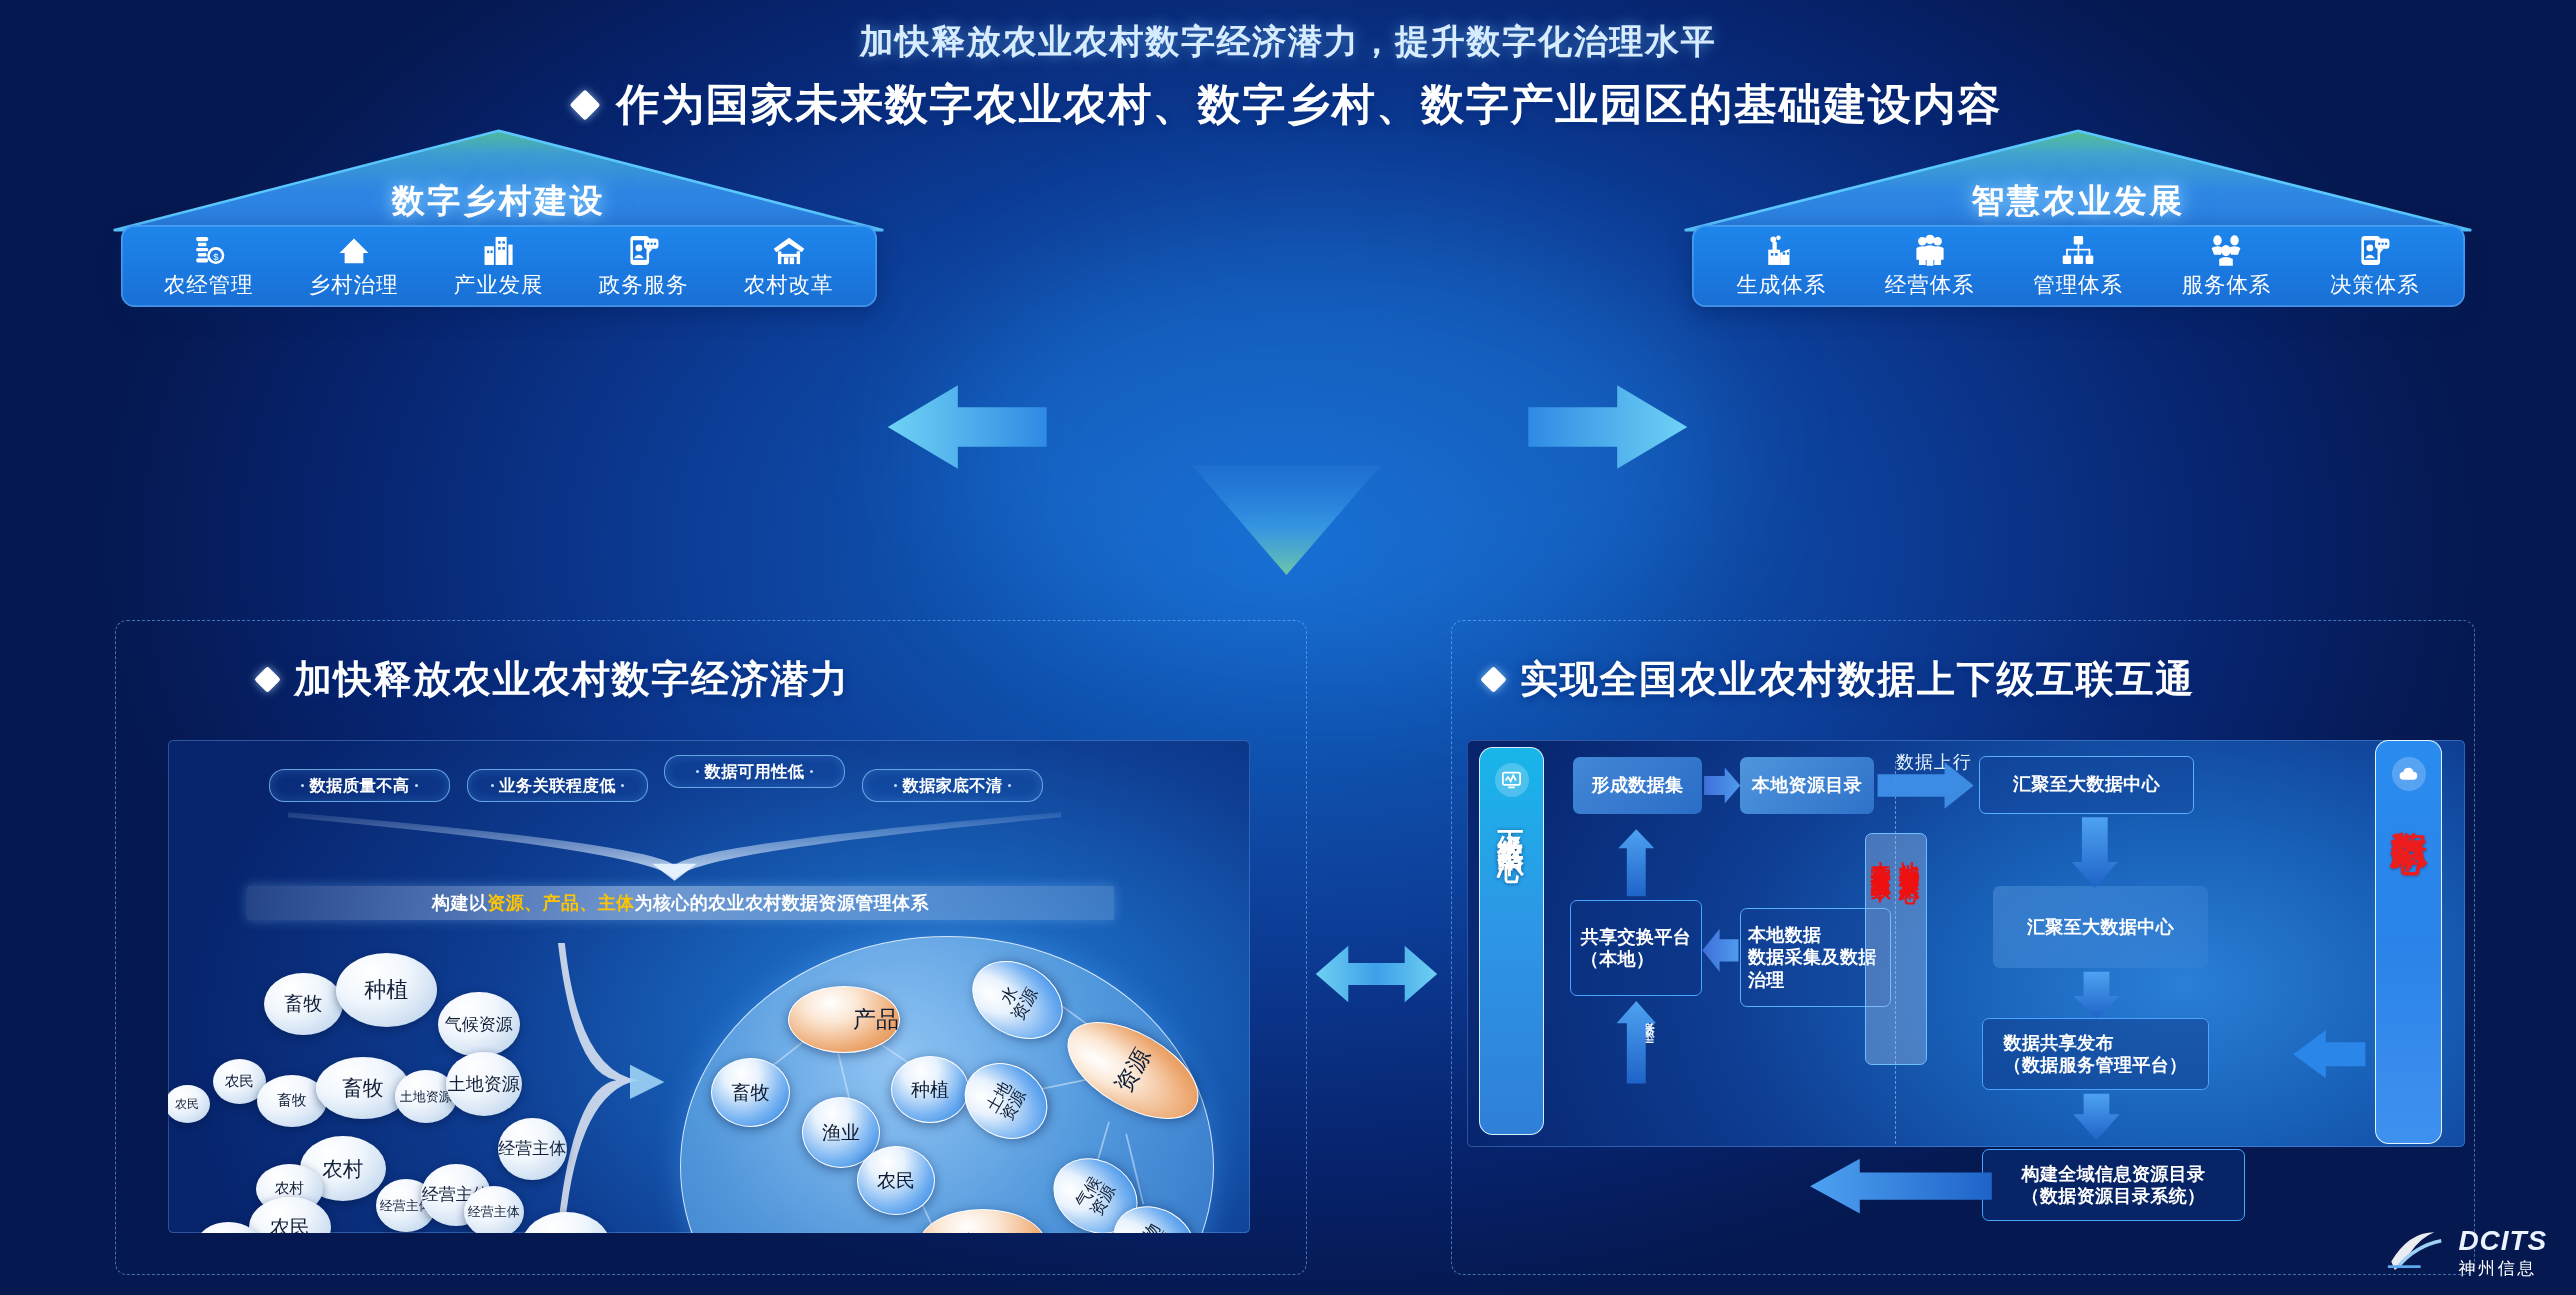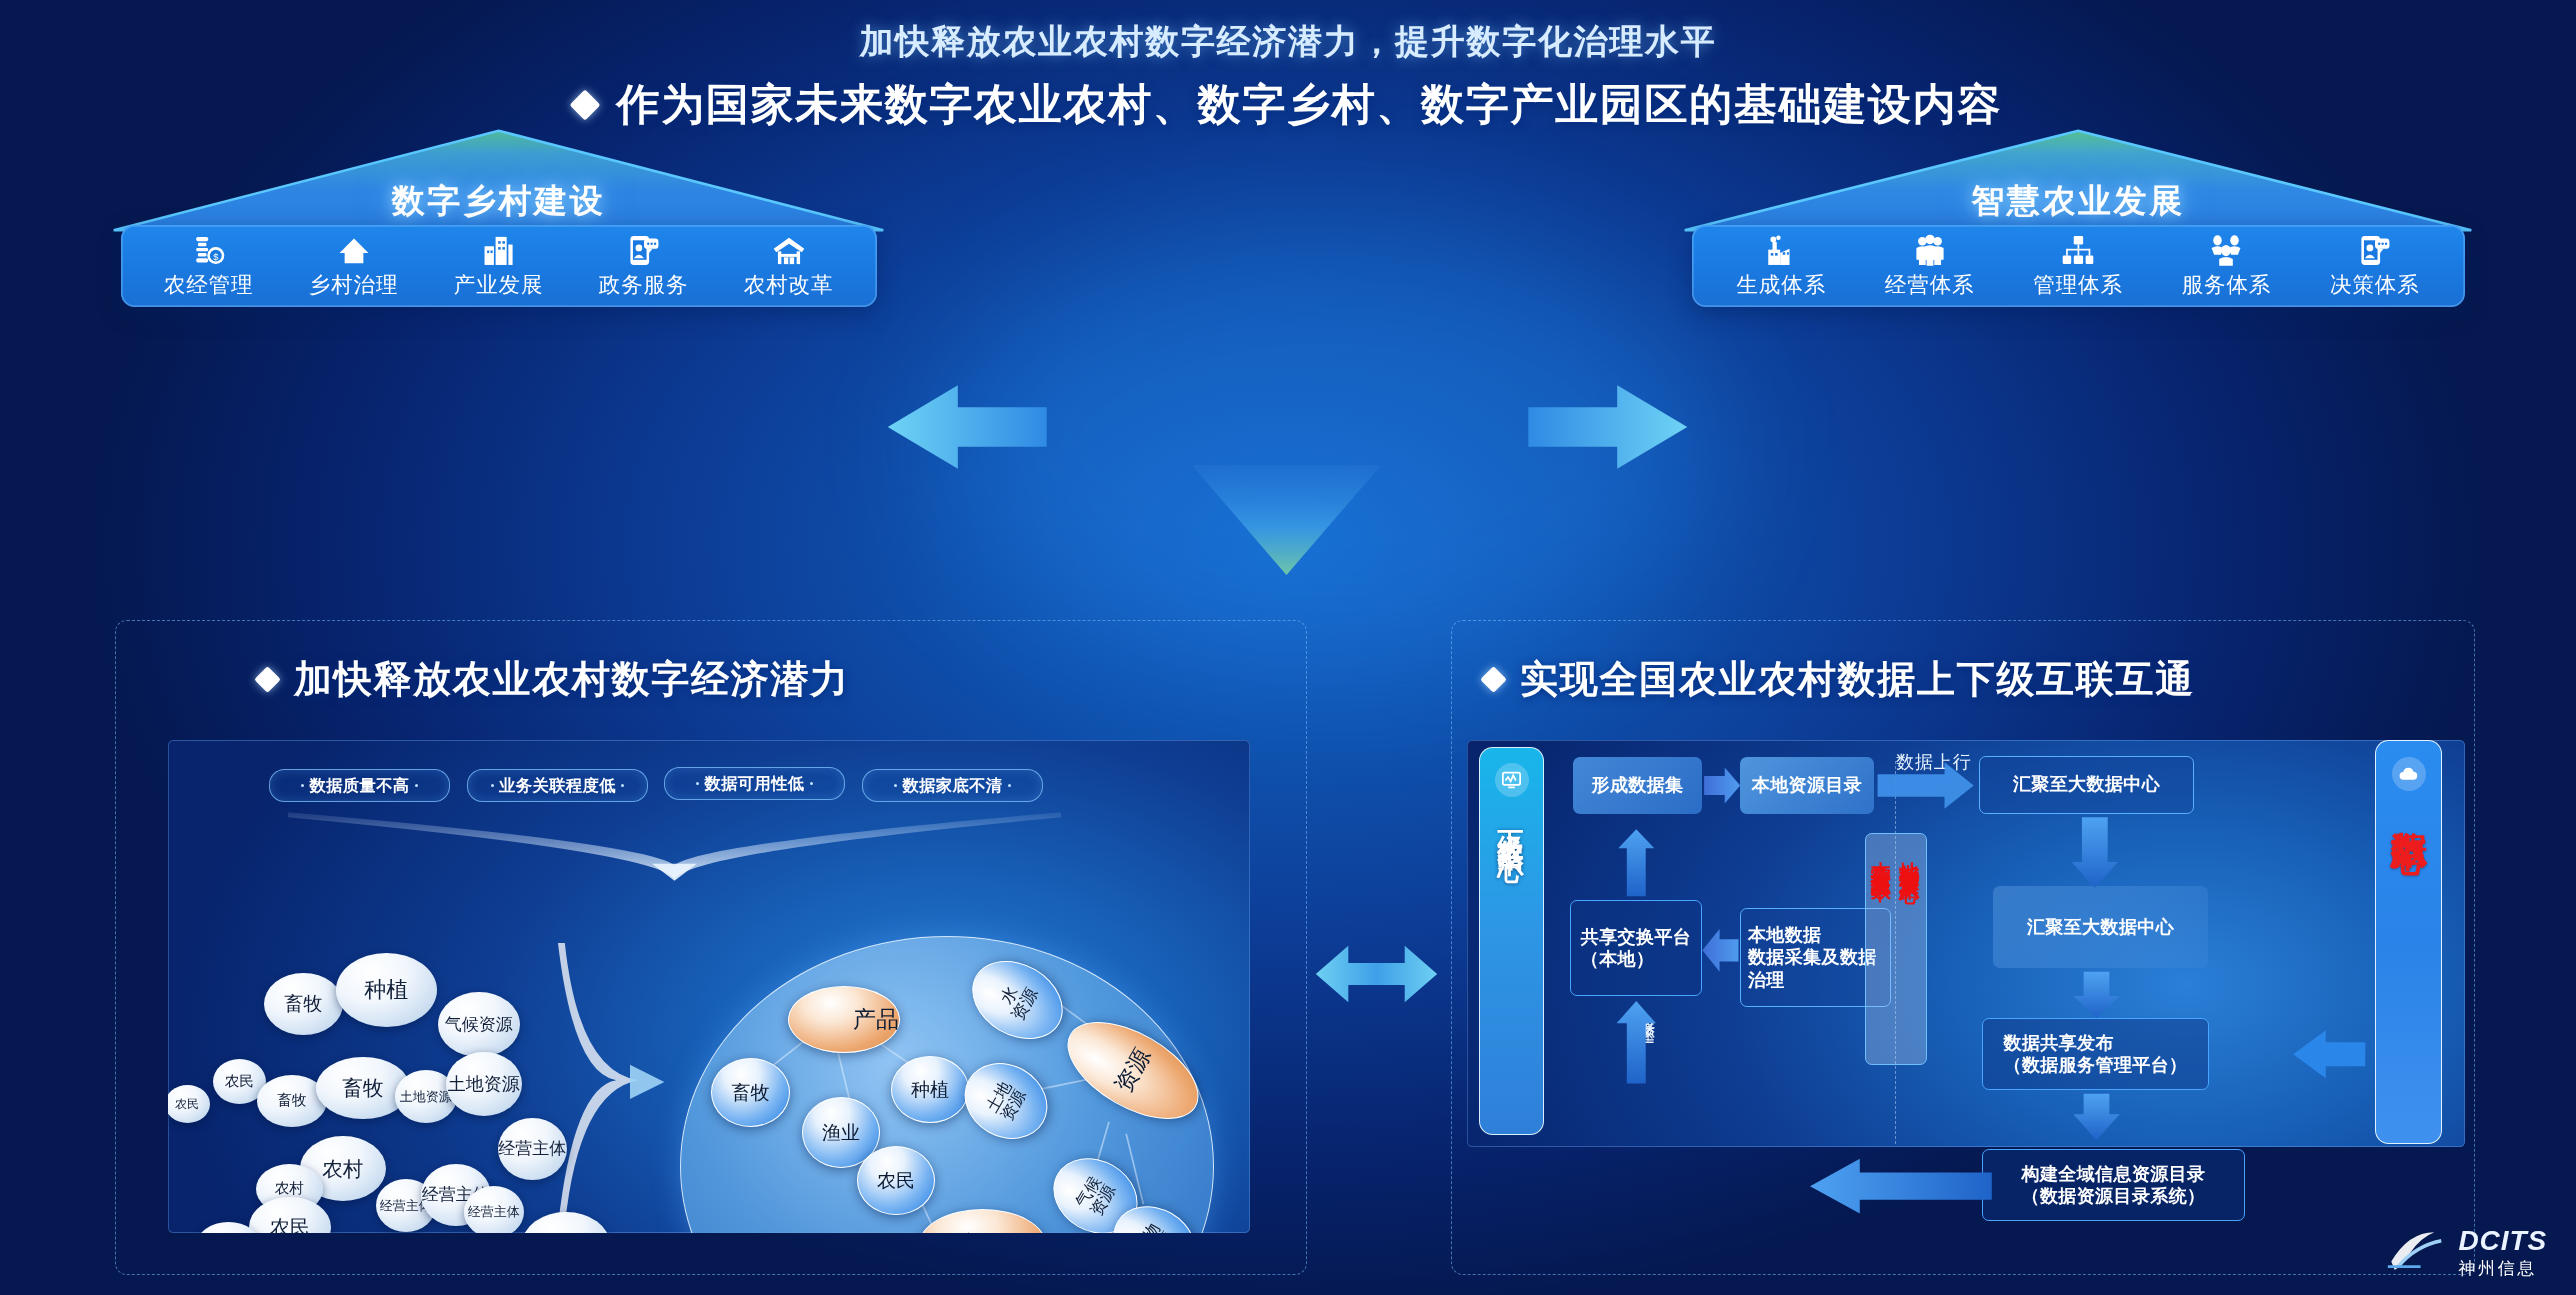--- a/index.html
+++ b/index.html
@@ -440,21 +440,21 @@
     <div class="chip" style="left:101px;top:29px;width:179px;">
       <span class="dot"></span>
       <span>数据质量不高</span>
       <span class="dot"></span>
     </div>
     <div class="chip" style="left:299px;top:29px;width:179px;">
       <span class="dot"></span>
       <span>业务关联程度低</span>
       <span class="dot"></span>
     </div>
-    <div class="chip" style="left:496px;top:27px;width:179px;text-align:center;">
+    <div class="chip" style="left:496px;top:15px;width:179px;text-align:center;">
       <span class="dot"></span>
       <span>数据可用性低</span>
       <span class="dot"></span>
     </div>
     <div class="chip" style="left:694px;top:29px;width:179px;">
       <span class="dot"></span>
       <span>数据家底不清</span>
       <span class="dot"></span>
     </div>
 
@@ -464,20 +464,25 @@
             <linearGradient id="fg" x1="0" y1="0" x2="0" y2="1">
           <stop offset="0%" stop-color="#cfe6ff" stop-opacity=".10"></stop>
           <stop offset="100%" stop-color="#eaf5ff" stop-opacity=".85"></stop>
             </linearGradient>
           </defs>
         <path d="M0 0 Q 420 36 450 62 Q 480 36 900 0 L900 6 Q 470 46 450 78 Q 430 46 0 6 Z" fill="url(#fg)"></path>
         <polygon points="424,60 476,60 450,80" fill="#eaf5ff" opacity=".9"></polygon>
       </svg>
     </div>
 
+    <div class="banner" style="left:79px;top:146px;width:867px;">
+      <span>构建以</span>
+      <span class="hi">资源、产品、主体</span>
+      <span>为核心的农业农村数据资源管理体系</span>
+    </div>
 
     <div style="position:absolute;left:388px;top:203px;width:112px;height:283px;">
       <svg viewBox="0 0 130 330" width="112" height="283">
         <path d="M10 0 Q 26 150 96 160 Q 26 172 10 330 L2 330 Q 20 168 70 160 Q 20 152 2 0 Z" fill="#ffffff" opacity=".75"></path>
         <polygon points="86,142 126,162 86,182" fill="#9fd4f5" opacity=".9"></polygon>
       </svg>
     </div>
 
     <div style="position:absolute;left:-5.2px;top:199px;width:464px;height:378px;">
 

